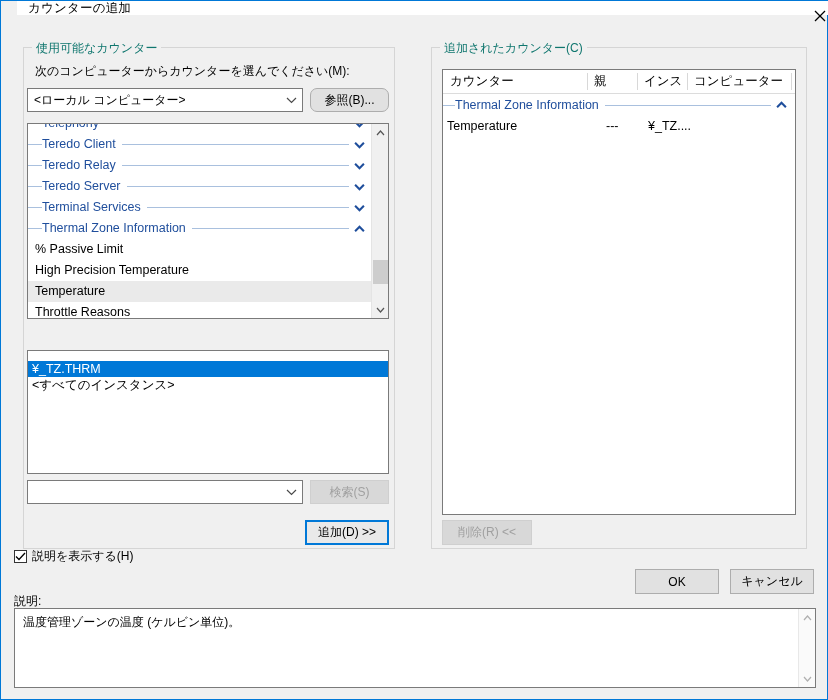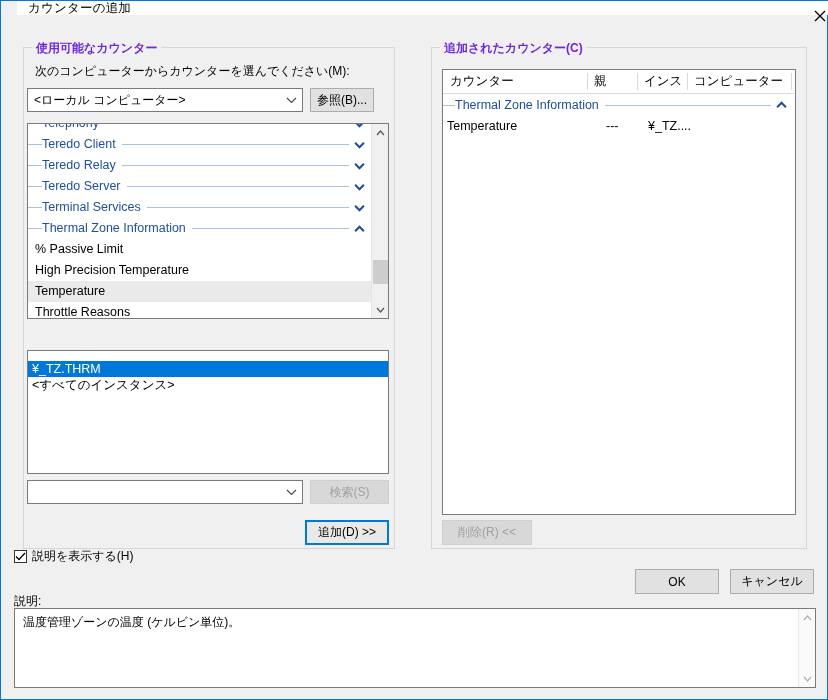--- a/index.html
+++ b/index.html
@@ -35,21 +35,21 @@
   }
   .close-btn svg { display:block; }
   
   .groupbox {
     position:absolute;
     border:1px solid #d5d5d5;
   }
   .groupbox-title {
     position:absolute; top:-8px; left:8px;
     background:#f0f0f0; padding:0 4px;
-    font-size:12px; color:#6d28d9; white-space:nowrap;font-weight:bold;
+    font-size:12px; color:#0f766e; white-space:nowrap;
   }
   #gb-available { left:22px; top:46px; width:372px; height:502px; }
   #gb-added     { left:430px; top:46px; width:376px; height:502px; }
 
   .field-label {
     position:absolute; font-size:12px; color:#000; white-space:nowrap;
   }
   
   .combo {
     position:absolute; background:#fff;
@@ -203,21 +203,21 @@
 
   <div class="combo" style="left:26px; top:87px; width:276px; height:24px;">
     <span class="combo-text">&lt;ローカル コンピューター&gt;</span>
     <span class="combo-arrow">
       <svg width="11" height="8" viewBox="0 0 11 8">
           <polyline points="1,2 5.5,6.5 10,2" fill="none" stroke="#4a4a4a" stroke-width="1.2"></polyline>
         </svg>
     </span>
   </div>
 
-  <div class="btn plain" style="left:309px; top:87px; width:64px; height:24px;">参照(B)...</div>
+  <div class="btn plain" style="left:309px; top:87px; width:79px; height:24px;border-radius:7px;">参照(B)...</div>
 
   <div class="listbox" id="counter-tree">
     <div class="tree-inner" id="tree-inner">
         <div class="tree-row category clip-top"><span class="cat-name">Telephony</span><span class="cat-chevron">
             <svg width="11" height="8" viewBox="0 0 10 7">
               <polyline points="1,1.5 5,5.5 9,1.5" fill="none" stroke="#1f4e9c" stroke-width="1.9"></polyline>
             </svg>
           </span></div>
         <div class="tree-row category"><span class="cat-line"></span><span class="cat-name">Teredo Client</span><span class="cat-chevron">
             <svg width="11" height="8" viewBox="0 0 10 7">

